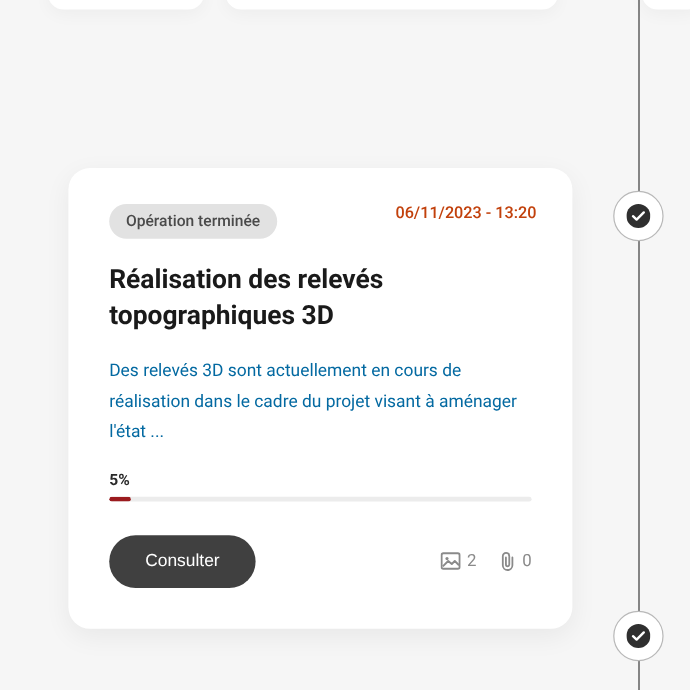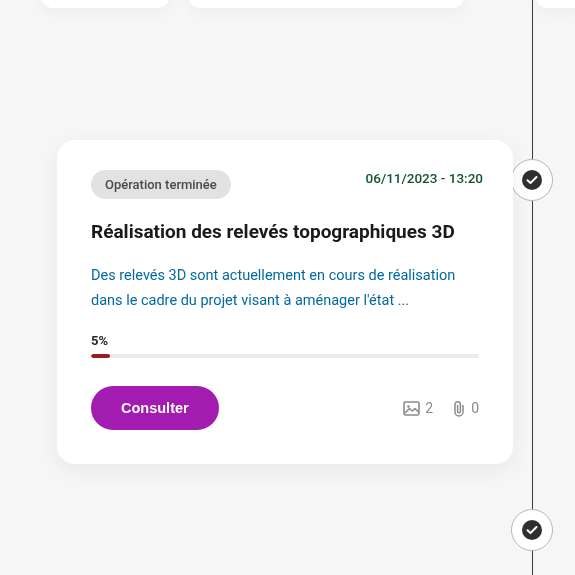--- a/index.html
+++ b/index.html
@@ -49,52 +49,52 @@
     height: 26px;
     box-shadow: 0 4px 14px rgba(0,0,0,0.04);
   }
   .top-card-1 { width: 130px; }
   .top-card-2 { flex: 1; margin-right: 110px;}
   .top-card-3 { width: 50px; position: absolute; right: -10px; }
   .card {
     position: absolute;
     left: 57px;
     top: 140px;
-    width: 456px;
+    width: 420px;
     background: #fff;
     border-radius: 18px;
     padding: 30px 34px 34px 34px;
     box-shadow: 0 6px 22px rgba(0,0,0,0.06);
   }
   .card-header {
     display: flex;
     justify-content: space-between;
     align-items: center;
     margin-bottom: 20px;
   }
   .status-badge {
     background: #e2e2e2;
     color: #4a4a4a;
     font-size: 13px;
     font-weight: 500;
     padding: 7px 14px;
     border-radius: 18px;
   }
   .timestamp {
-    color: #14532d;
+    color: #c2410c;
     font-size: 13.5px;
     font-weight: 500;
     position: absolute;
     right: 30px;
     top: 30px;
     text-align: right;
   }
   .card-title {
     color: #1a1a1a;
-    font-size: 19px;
+    font-size: 22px;
     font-weight: 700;
     line-height: 1.35;
     margin-bottom: 18px;
   }
   .card-desc {
     color: #0369a1;
     font-size: 14.5px;
     line-height: 1.75;
     margin-bottom: 20px;
   }
@@ -116,27 +116,27 @@
     height: 100%;
     background: #9b1b1e;
     border-radius: 2px;
   }
   .card-footer {
     display: flex;
     align-items: center;
     justify-content: space-between;
   }
   .consult-btn {
-    background: #a21caf;
+    background: #404040;
     color: #fff;
     border: none;
     border-radius: 999px;
     padding: 14px 30px;
     font-size: 14.5px;
-    font-weight: 700;
+    font-weight: 400;
     cursor: pointer;
   }
   .meta {
     display: flex;
     gap: 18px;
     align-items: center;
   }
   .meta-item {
     display: flex;
     align-items: center;

